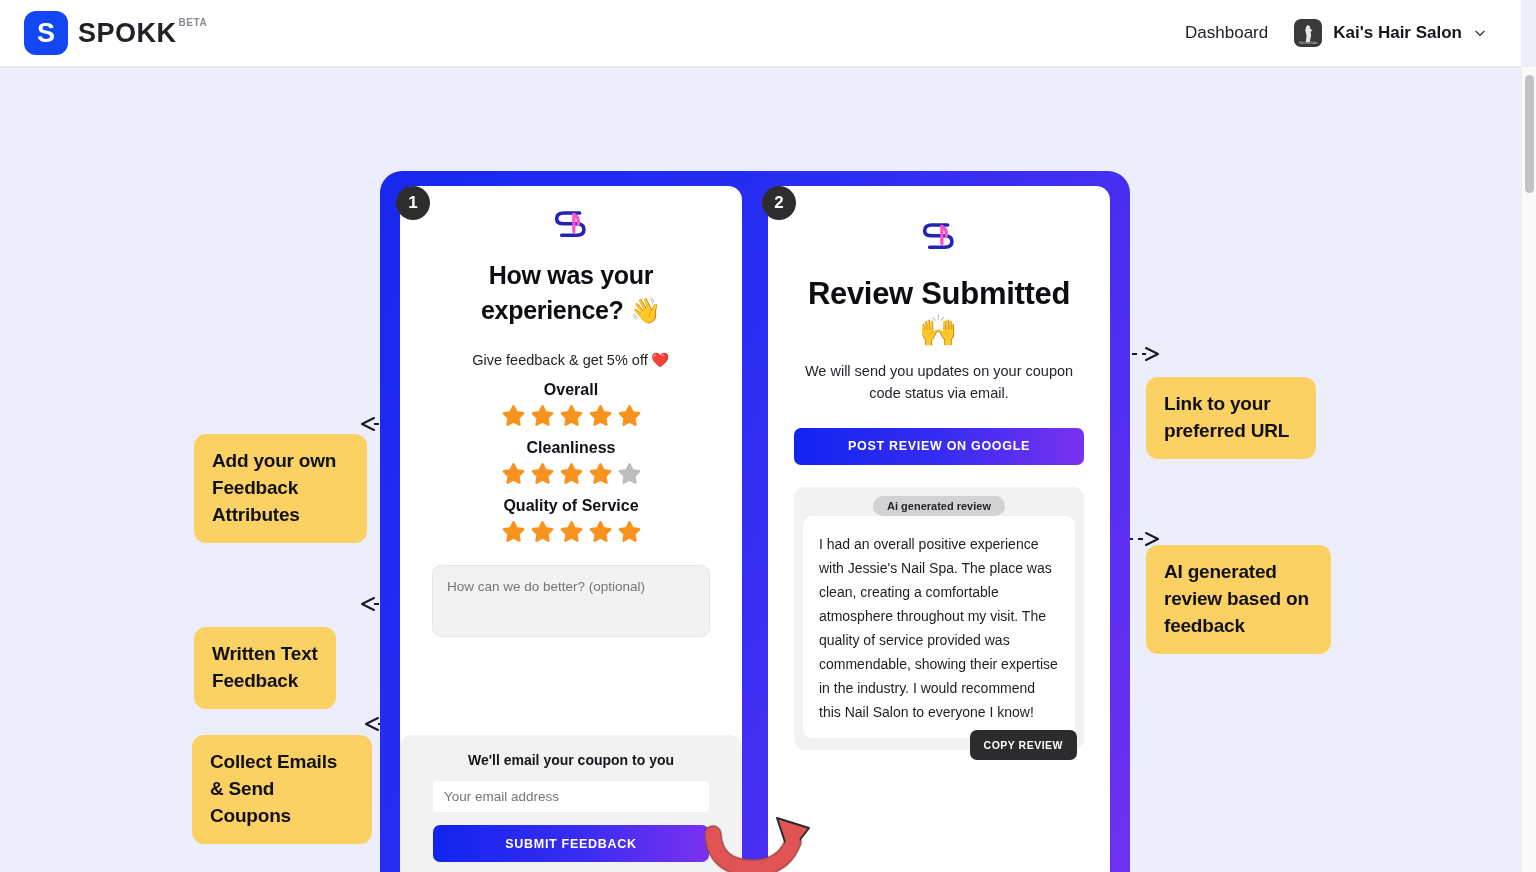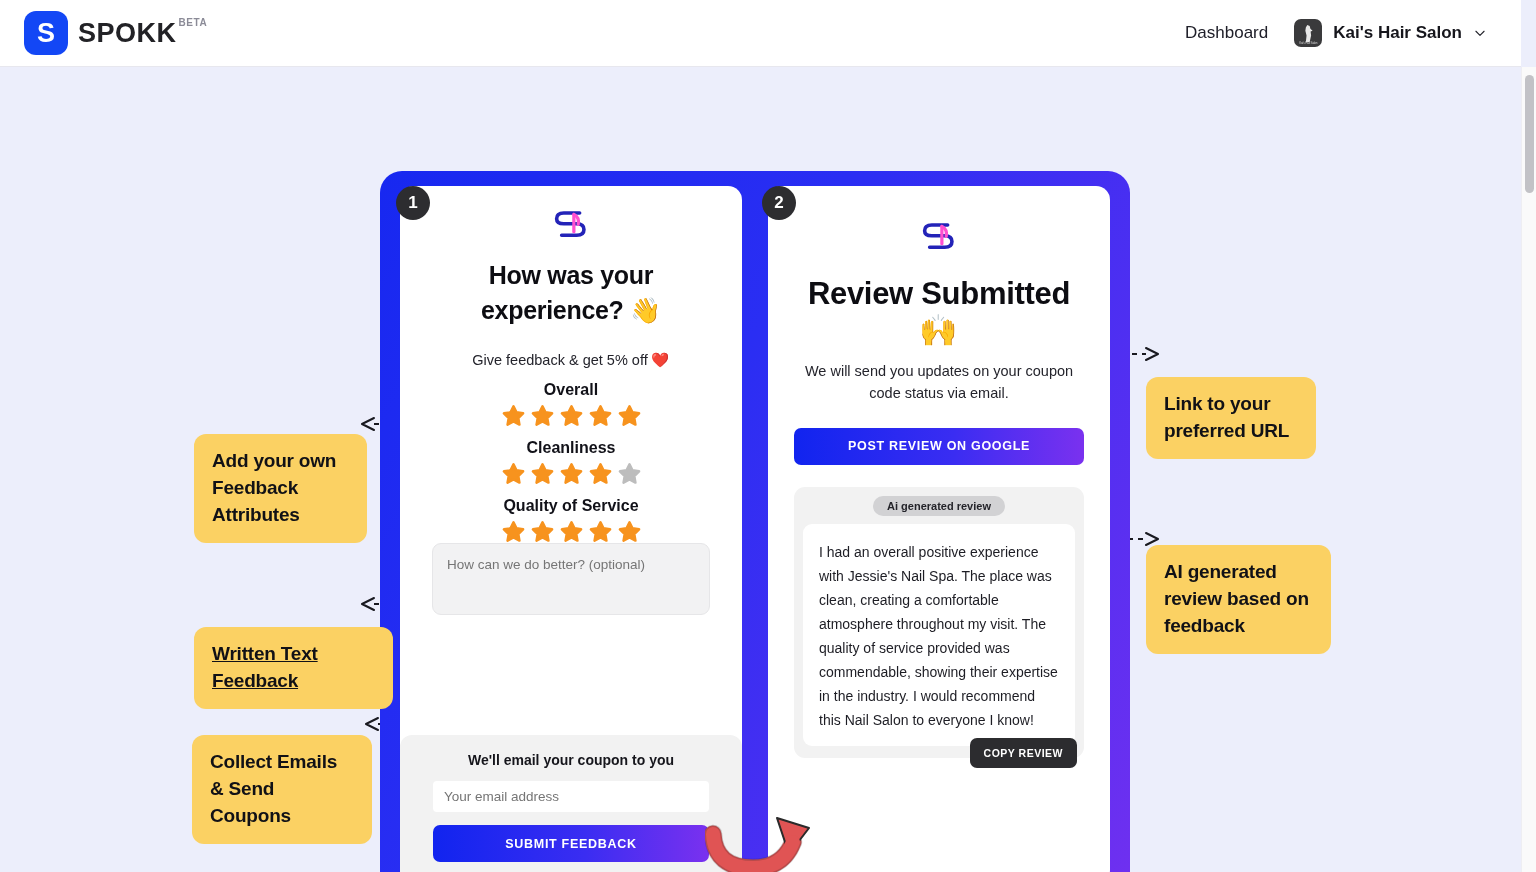--- a/index.html
+++ b/index.html
@@ -122,21 +122,21 @@
   .c1-sub {
     margin-top: 25px; font-size: 14.5px; color: #24242c;
   }
   .rating-block { margin-top: 12px; }
   .rating-label {
     font-size: 16px; font-weight: 700; color: #111118;
   }
   .stars { margin-top: 5px; display: flex; justify-content: center; gap: 6px; }
   .star { width: 23px; height: 23px; display: block; }
 
-  .ta-wrap { padding: 0 32px; }
+  .ta-wrap { padding: 0 32px; margin-top: 22px; }
   .textarea {
     width: 100%; height: 72px;
     background: #f2f2f3; border: 1px solid #e6e6e8;
     border-radius: 9px;
     font-size: 13.5px; color: #a3a3ab;
     padding: 13px 14px;
     font-family: "Liberation Sans", sans-serif;
     resize: none; outline: none;
   }
 
@@ -180,21 +180,21 @@
     color: #fff; font-size: 12.5px; font-weight: 700; letter-spacing: .7px;
     font-family: "Liberation Sans", sans-serif;
   }
   .ai-panel {
     margin-top: 22px; background: #f2f2f2; border-radius: 11px;
     padding: 9px 9px 12px 9px; position: relative;
   }
   .ai-chip {
     display: inline-block; background: #d2d2d4; color: #24242a;
     font-size: 11px; font-weight: 700; border-radius: 11px;
-    padding: 4px 14px; margin-bottom: 8px;
+    padding: 4px 14px; 
   }
   .ai-box {
     background: #fff; border-radius: 9px;
     padding: 16px 16px 14px 16px;
     text-align: left; position: relative;
   }
   .ai-text {
     font-size: 14px; color: #1d1d24; line-height: 1.72;
   }
   .btn-copy {
@@ -207,21 +207,21 @@
 
   
   .callout {
     position: absolute;
     background: #fbd163; border-radius: 12px;
     padding: 14px 18px;
     font-size: 19px; font-weight: 700; color: #111116;
     line-height: 1.42; letter-spacing: -.2px;
   }
   .co-attrs  { left: 194px; top: 367px; width: 173px; }
-  .co-text   { left: 194px; top: 560px; width: 199px; text-decoration: underline; }
+  .co-text   { left: 194px; top: 560px; width: 142px; }
   .co-emails { left: 192px; top: 668px; width: 180px; }
   .co-url    { left: 1146px; top: 310px; width: 170px; }
   .co-ai     { left: 1146px; top: 478px; width: 185px; }
 
   .connector { position: absolute; pointer-events: none; }
 
   .redarrow { position: absolute; left: 705px; top: 745px; }
 </style>
 </head>
 <body>

